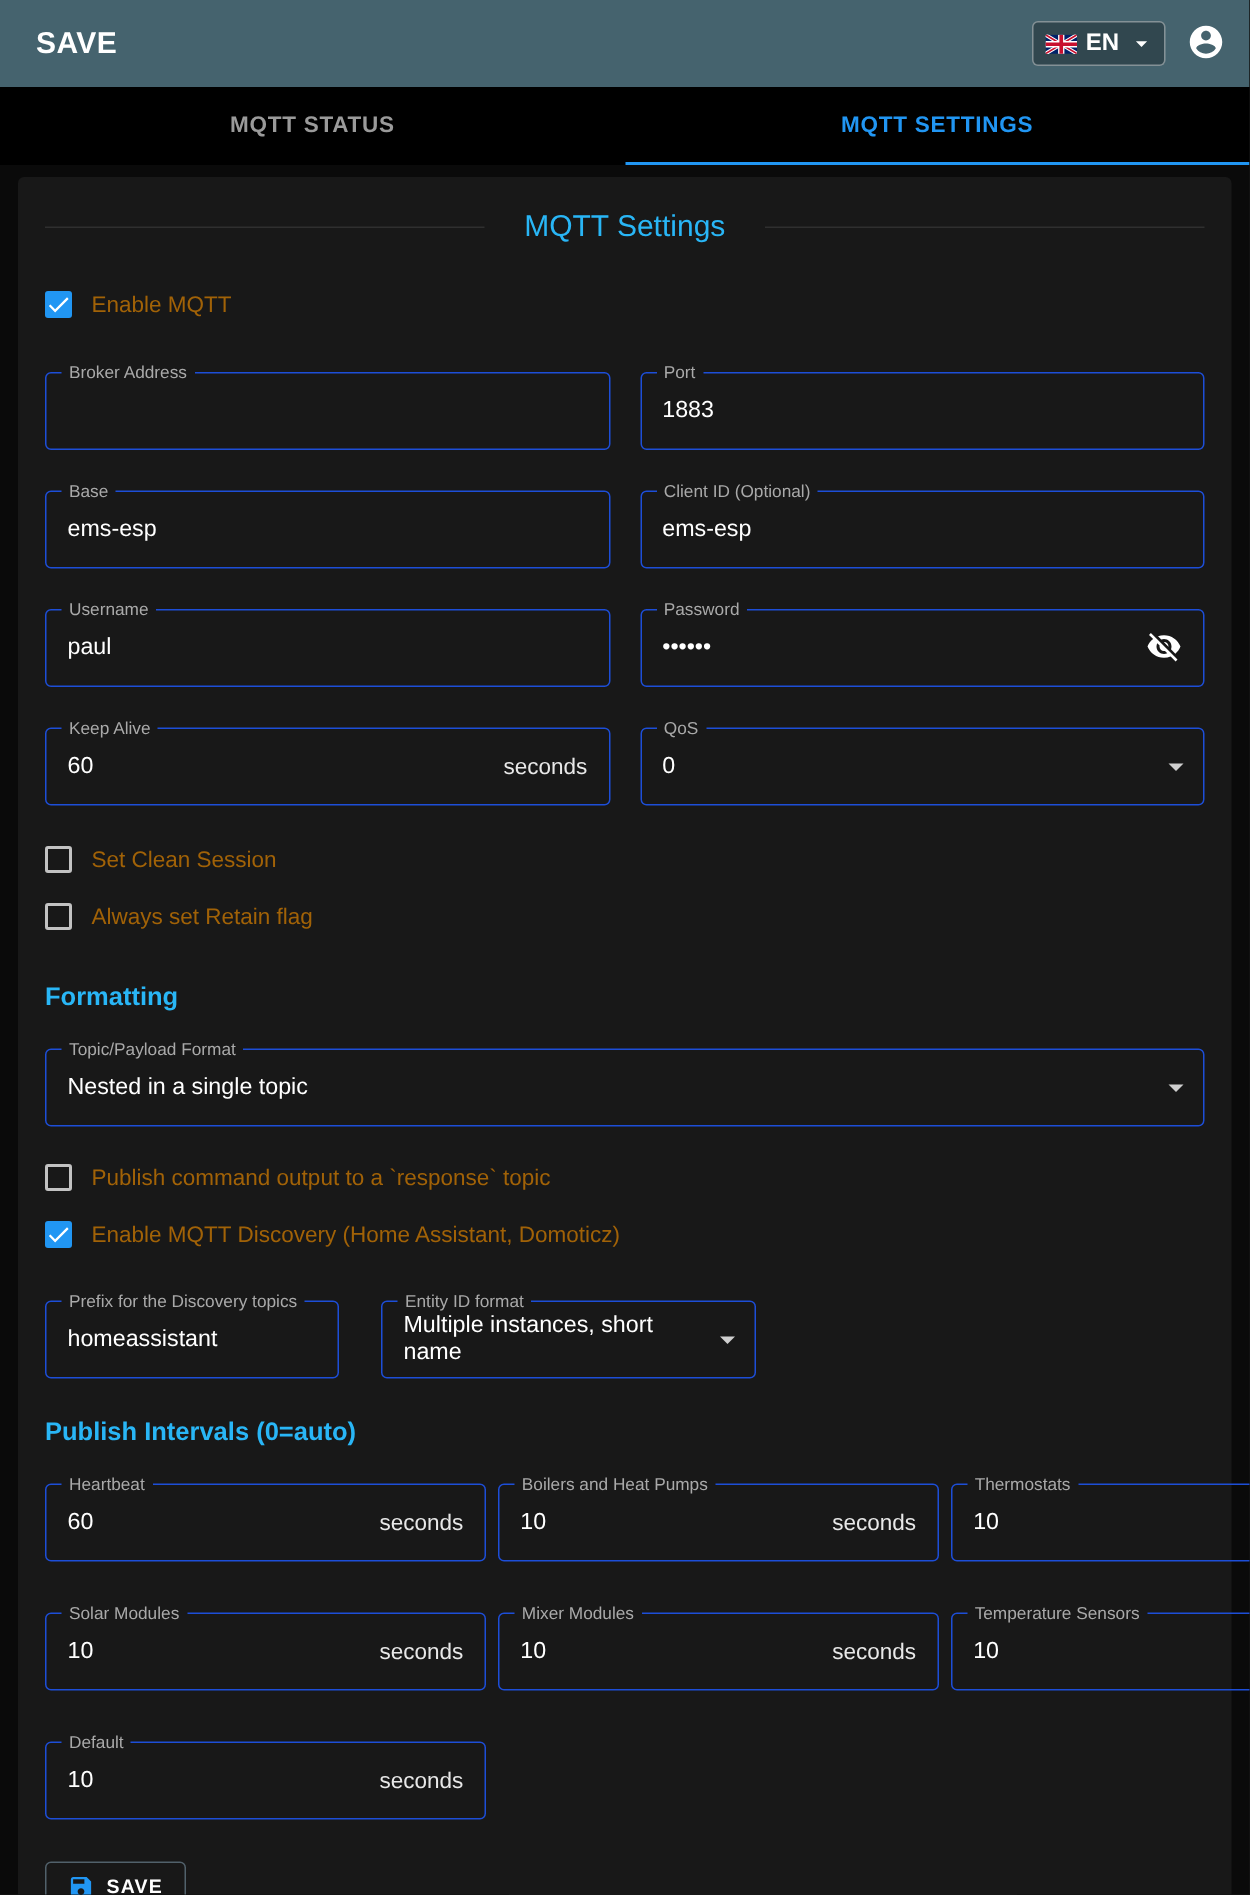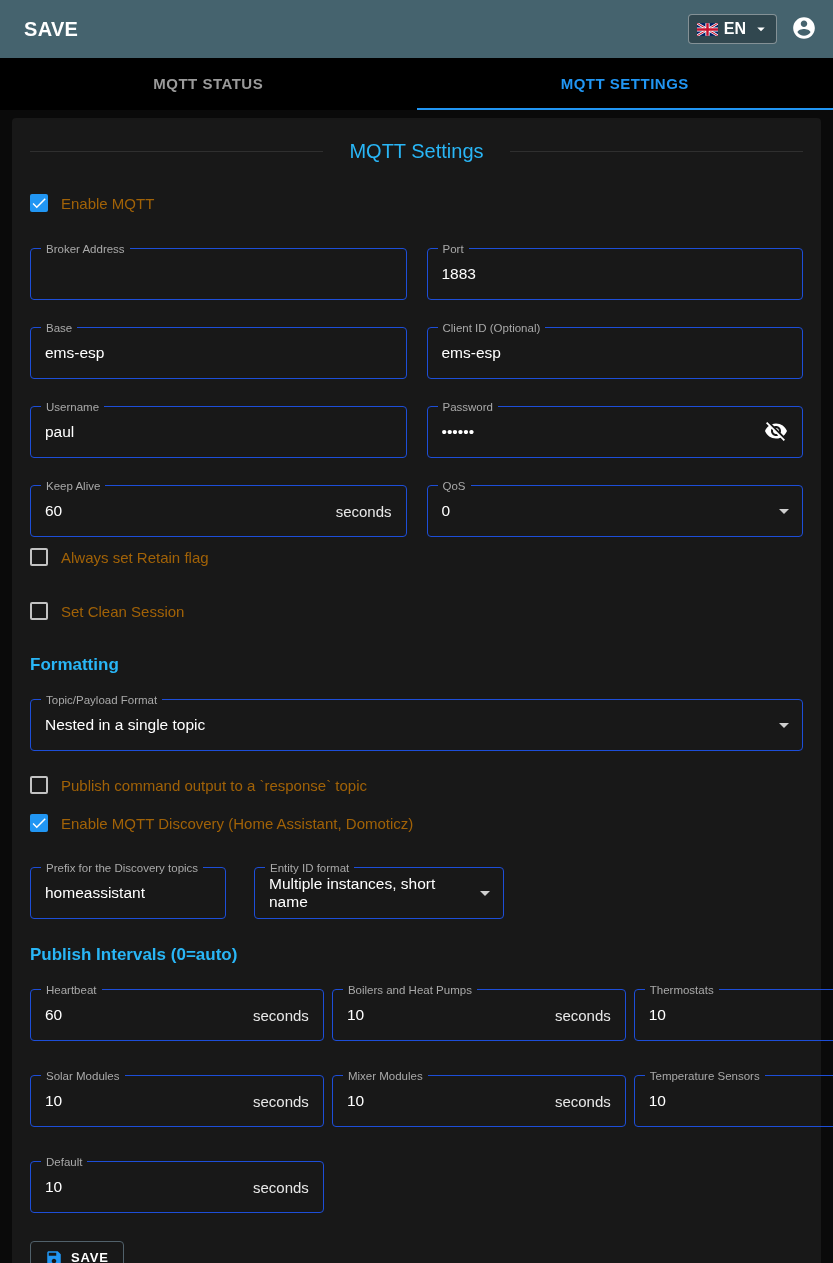--- a/index.html
+++ b/index.html
@@ -215,28 +215,28 @@
       <label>QoS</label>
       <span class="value">0</span>
       <span class="caret">
         <svg width="24" height="24" viewBox="0 0 24 24" fill="#cfcfcf">
             <path d="M7 10l5 5 5-5z"></path>
           </svg>
       </span>
     </div>
   </div>
 
+  <div class="cb-row" style="margin-top:18px">
+    <span class="cb unchecked"></span>
+    <span class="cb-label">Set Clean Session</span>
+  </div>
+
   <div class="cb-row" style="margin-top:2px">
     <span class="cb unchecked"></span>
     <span class="cb-label">Always set Retain flag</span>
-  </div>
-
-  <div class="cb-row" style="margin-top:18px">
-    <span class="cb unchecked"></span>
-    <span class="cb-label">Set Clean Session</span>
   </div>
 
   <h2 class="section-h">Formatting</h2>
 
   <div class="tf full">
     <label>Topic/Payload Format</label>
     <span class="value">Nested in a single topic</span>
     <span class="caret">
       <svg width="24" height="24" viewBox="0 0 24 24" fill="#cfcfcf">
           <path d="M7 10l5 5 5-5z"></path>

